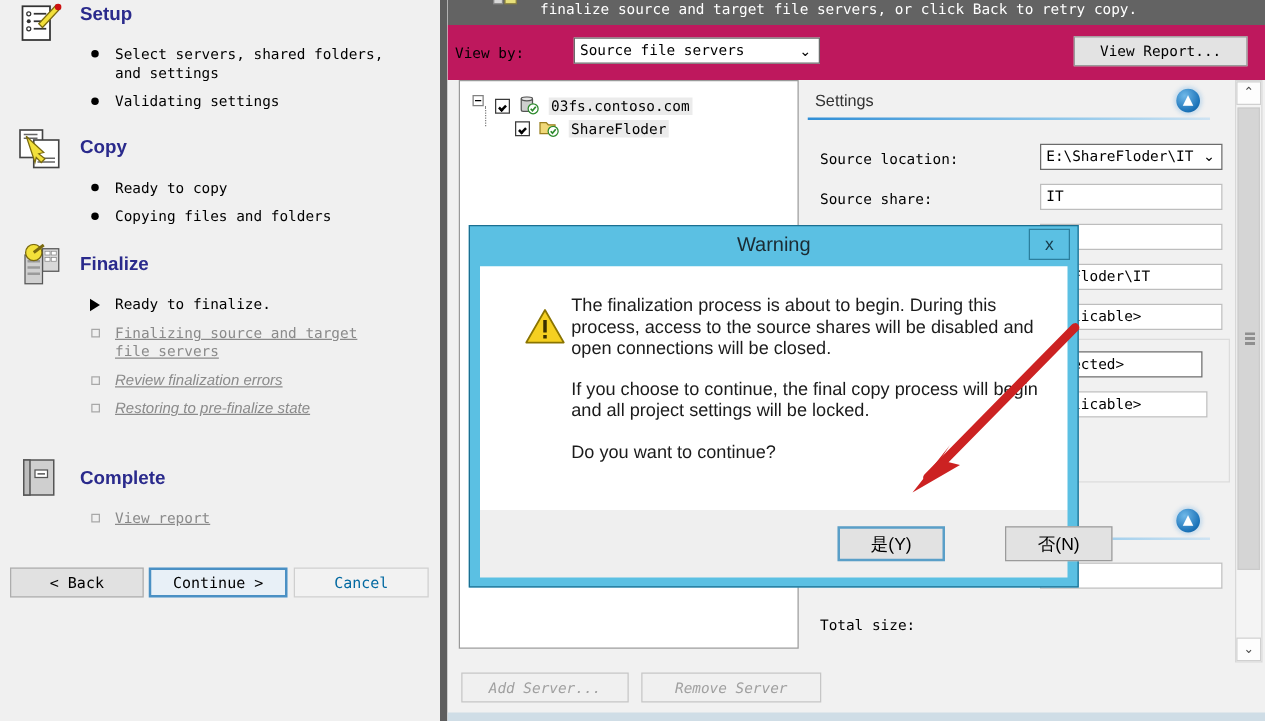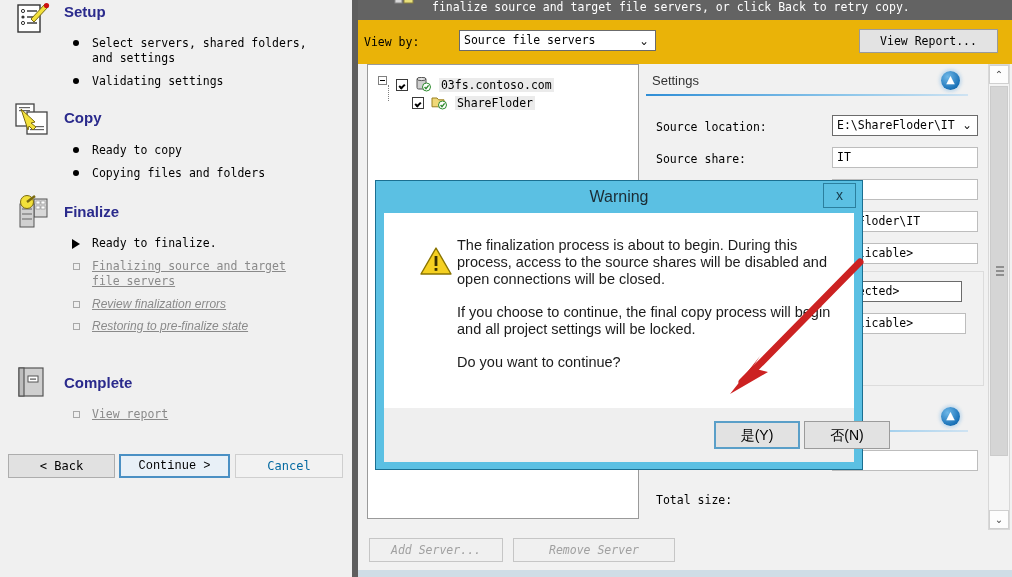--- a/index.html
+++ b/index.html
@@ -60,21 +60,21 @@
   
   #main{position:absolute;left:358px;top:0;width:654px;height:577px;
     background:#f1f1f1;overflow:hidden;}
   #topbar{position:absolute;left:0;top:0;width:654px;height:20px;
     background:#636363;color:#ffffff;
     font-family:"DejaVu Sans Mono","Liberation Mono",monospace;
     font-size:11.5px;line-height:22px;white-space:nowrap;overflow:hidden;}
   #topbar .tbtext{position:absolute;left:74px;top:-4px;}
   #topbar .tbicon{position:absolute;left:36px;top:-12px;width:22px;height:16px;}
   #viewbyrow{position:absolute;left:0;top:20px;width:654px;height:44px;
-    background:#eab308;}
+    background:#be185d;}
   .lbl{font-family:"DejaVu Sans Mono","Liberation Mono",monospace;
     font-size:11.5px;color:#000;}
   #viewby-label{position:absolute;left:6px;top:15px;}
   #viewby-select{
     position:absolute;left:101px;top:10px;width:197px;height:21px;
     background:#fff;border:1px solid #6b6b6b;box-sizing:border-box;
     font-size:11.5px;line-height:19px;padding-left:4px;overflow:hidden;
     white-space:nowrap;
   }
   #viewby-select .chev{position:absolute;right:6px;top:1px;font-family:"DejaVu Sans",sans-serif;}
@@ -193,21 +193,21 @@
     position:absolute;left:8px;top:227px;width:470px;height:54px;
     background:#efefef;
   }
   .dlgbtn{
     position:absolute;top:13px;width:86px;height:28px;
     background:#e2e2e2;border:1px solid #9b9b9b;box-sizing:border-box;
     font-family:"Liberation Sans","DejaVu Sans",sans-serif;font-size:14px;
     color:#000;text-align:center;line-height:26px;cursor:default;
   }
   .dlgbtn.focus{border:2px solid #5a9fc8;line-height:24px;}
-  #btn-yes{left:286px;margin-left:44px;}
+  #btn-yes{left:286px;}
   #btn-no{left:388px;margin-left:32px;}
   
   #annot{position:absolute;left:0;top:0;width:1012px;height:577px;
     pointer-events:none;}
 </style>
 </head>
 <body>
 
 <div id="sidebar">
 
@@ -262,21 +262,21 @@
     <rect x="5" y="2" width="24" height="28" fill="#cfcfcf" stroke="#555" stroke-width="1.2"></rect>
     <rect x="5" y="2" width="5" height="28" fill="#bdbdbd" stroke="#555" stroke-width="1.2"></rect>
     <rect x="14" y="10" width="10" height="6" fill="#fff" stroke="#555" stroke-width="1"></rect>
     <rect x="16" y="12.5" width="6" height="1.2" fill="#555"></rect>
   </svg>
   <div class="stage-title" style="position:absolute;left:64px;top:374px;">Complete</div>
   <div class="substep pending" style="left:92px;top:407px;">View report</div>
 
   <div id="wizbtns">
     <div class="wizbtn" style="left:8px;width:107px;">&lt; Back</div>
-    <div class="wizbtn focus" style="left:119px;width:111px;font-family:Liberation Mono, monospace;">Continue  &gt;</div>
+    <div class="wizbtn focus" style="left:119px;width:111px;">Continue  &gt;</div>
     <div class="wizbtn disabled" style="left:235px;width:108px;">Cancel</div>
   </div>
 </div>
 
 <div id="divider"></div>
 
 <div id="main">
 
   <div id="topbar">
     <svg class="tbicon" viewBox="0 0 22 16">
@@ -358,21 +358,21 @@
   <div id="vscroll">
     <div class="arrow up">⌃</div>
     <div class="thumb">
         <div class="grip"></div>
       </div>
     <div class="arrow down">⌄</div>
   </div>
 
   <div id="srvbtns">
     <div class="srvbtn" style="left:11px;width:134px;">Add Server...</div>
-    <div class="srvbtn" style="left:155px;width:162px;">Remove Server</div>
+    <div class="srvbtn" style="left:155px;width:144px;">Remove Server</div>
   </div>
   <div id="bottomstrip"></div>
 </div>
 
 <div id="dialog">
   <div id="dlg-title">Warning</div>
   <div id="dlg-close">x</div>
   <div id="dlg-body">
     <svg id="dlg-warn-icon" viewBox="0 0 32 29">
       <polygon points="16,1 31,27 1,27" fill="#f5d021" stroke="#8a7400" stroke-width="1.4" stroke-linejoin="round"></polygon>

